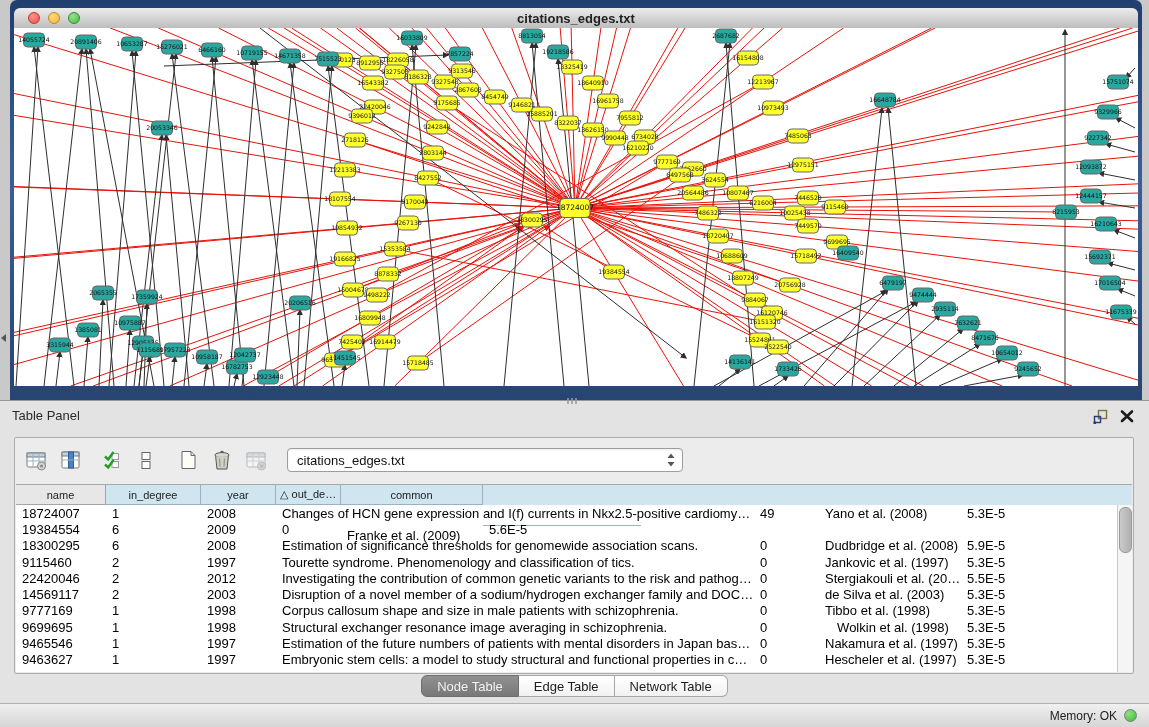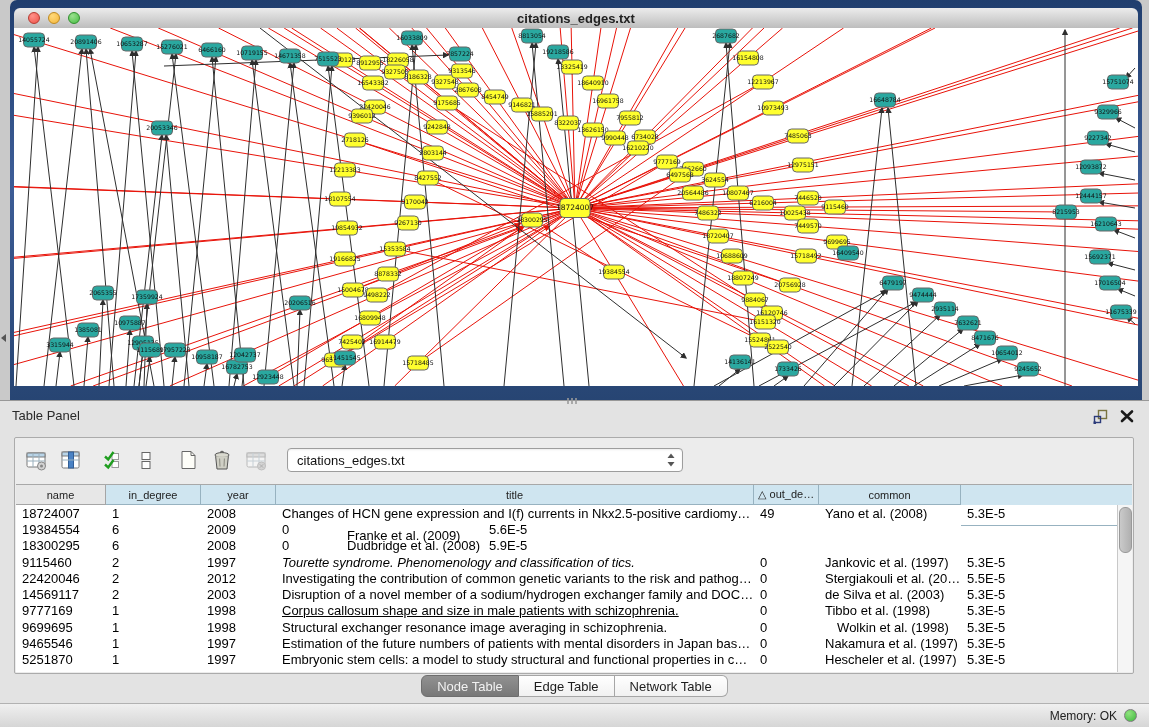--- a/index.html
+++ b/index.html
@@ -888,21 +888,20 @@
       <svg class="combo-arrows" viewBox="0 0 16 18">
         <path d="M4.5 7l3.5-4.5L11.5 7z" fill="#555"></path>
           <path d="M4.5 11l3.5 4.5L11.5 11z" fill="#555"></path>
       </svg>
     </div>
     <div class="tp-table">
       <div class="thead" id="thead">
           <div class="th first" style="width: 90px;">name</div>
           <div class="th " style="width: 95px;">in_degree</div>
           <div class="th " style="width: 75px;">year</div>
-          <div class="th " style="width: 478px;">title</div>
           <div class="th left" style="width: 65px;">△ out_de…</div>
           <div class="th " style="width: 142px;">common</div>
           <div class="th " style="width: 158px; margin-top: 40px;">pagerank</div>
         </div>
       <div class="tbody" id="tbody">
           <div class="tr">
             <div class="td" style="width: 90px;">18724007</div>
             <div class="td" style="width: 95px;">1</div>
             <div class="td" style="width: 75px;">2008</div>
             <div class="td" style="width: 478px;">Changes of HCN gene expression and I(f) currents in Nkx2.5-positive cardiomyoc…</div>
@@ -915,29 +914,30 @@
             <div class="td" style="width: 95px;">6</div>
             <div class="td" style="width: 75px;">2009</div>
             <div class="td" style="width: 65px;">0</div>
             <div class="td" style="width: 142px; margin-top: 12px;">Franke et al. (2009)</div>
             <div class="td" style="width: 158px;">5.6E-5</div>
           </div>
           <div class="tr">
             <div class="td" style="width: 90px;">18300295</div>
             <div class="td" style="width: 95px;">6</div>
             <div class="td" style="width: 75px;">2008</div>
+            <div class="td" style="width: 478px;">Estimation of significance thresholds for genomewide association scans.</div>
             <div class="td" style="width: 65px;">0</div>
             <div class="td" style="width: 142px;">Dudbridge et al. (2008)</div>
             <div class="td" style="width: 158px;">5.9E-5</div>
           </div>
           <div class="tr">
             <div class="td" style="width: 90px;">9115460</div>
             <div class="td" style="width: 95px;">2</div>
             <div class="td" style="width: 75px;">1997</div>
-            <div class="td" style="width: 478px; font-style: italic;">Tourette syndrome. Phenomenology and classification of tics.</div>
+            <div class="td" style="width: 478px;">Tourette syndrome. Phenomenology and classification of tics.</div>
             <div class="td" style="width: 65px;">0</div>
             <div class="td" style="width: 142px;">Jankovic et al. (1997)</div>
             <div class="td" style="width: 158px;">5.3E-5</div>
           </div>
           <div class="tr">
             <div class="td" style="width: 90px;">22420046</div>
             <div class="td" style="width: 95px;">2</div>
             <div class="td" style="width: 75px;">2012</div>
             <div class="td" style="width: 478px;">Investigating the contribution of common genetic variants to the risk and pathogen…</div>
             <div class="td" style="width: 65px;">0</div>
@@ -950,21 +950,21 @@
             <div class="td" style="width: 75px;">2003</div>
             <div class="td" style="width: 478px;">Disruption of a novel member of a sodium/hydrogen exchanger family and DOCK…</div>
             <div class="td" style="width: 65px;">0</div>
             <div class="td" style="width: 142px;">de Silva et al. (2003)</div>
             <div class="td" style="width: 158px;">5.3E-5</div>
           </div>
           <div class="tr">
             <div class="td" style="width: 90px;">9777169</div>
             <div class="td" style="width: 95px;">1</div>
             <div class="td" style="width: 75px;">1998</div>
-            <div class="td" style="width: 478px; text-decoration: underline;">Corpus callosum shape and size in male patients with schizophrenia.</div>
+            <div class="td" style="width: 478px;">Corpus callosum shape and size in male patients with schizophrenia.</div>
             <div class="td" style="width: 65px;">0</div>
             <div class="td" style="width: 142px;">Tibbo et al. (1998)</div>
             <div class="td" style="width: 158px;">5.3E-5</div>
           </div>
           <div class="tr">
             <div class="td" style="width: 90px;">9699695</div>
             <div class="td" style="width: 95px;">1</div>
             <div class="td" style="width: 75px;">1998</div>
             <div class="td" style="width: 478px;">Structural exchanger resonance image averaging in schizophrenia.</div>
             <div class="td" style="width: 65px;">0</div>
@@ -974,21 +974,21 @@
           <div class="tr">
             <div class="td" style="width: 90px;">9465546</div>
             <div class="td" style="width: 95px;">1</div>
             <div class="td" style="width: 75px;">1997</div>
             <div class="td" style="width: 478px;">Estimation of the future numbers of patients with mental disorders in Japan base…</div>
             <div class="td" style="width: 65px;">0</div>
             <div class="td" style="width: 142px;">Nakamura et al. (1997)</div>
             <div class="td" style="width: 158px;">5.3E-5</div>
           </div>
           <div class="tr">
-            <div class="td" style="width: 90px;">5251870</div>
+            <div class="td" style="width: 90px;">9463627</div>
             <div class="td" style="width: 95px;">1</div>
             <div class="td" style="width: 75px;">1997</div>
             <div class="td" style="width: 478px;">Embryonic stem cells: a model to study structural and functional properties in car…</div>
             <div class="td" style="width: 65px;">0</div>
             <div class="td" style="width: 142px;">Hescheler et al. (1997)</div>
             <div class="td" style="width: 158px;">5.3E-5</div>
           </div>
         </div>
       <div class="vscroll">
         <div class="vthumb"></div>

